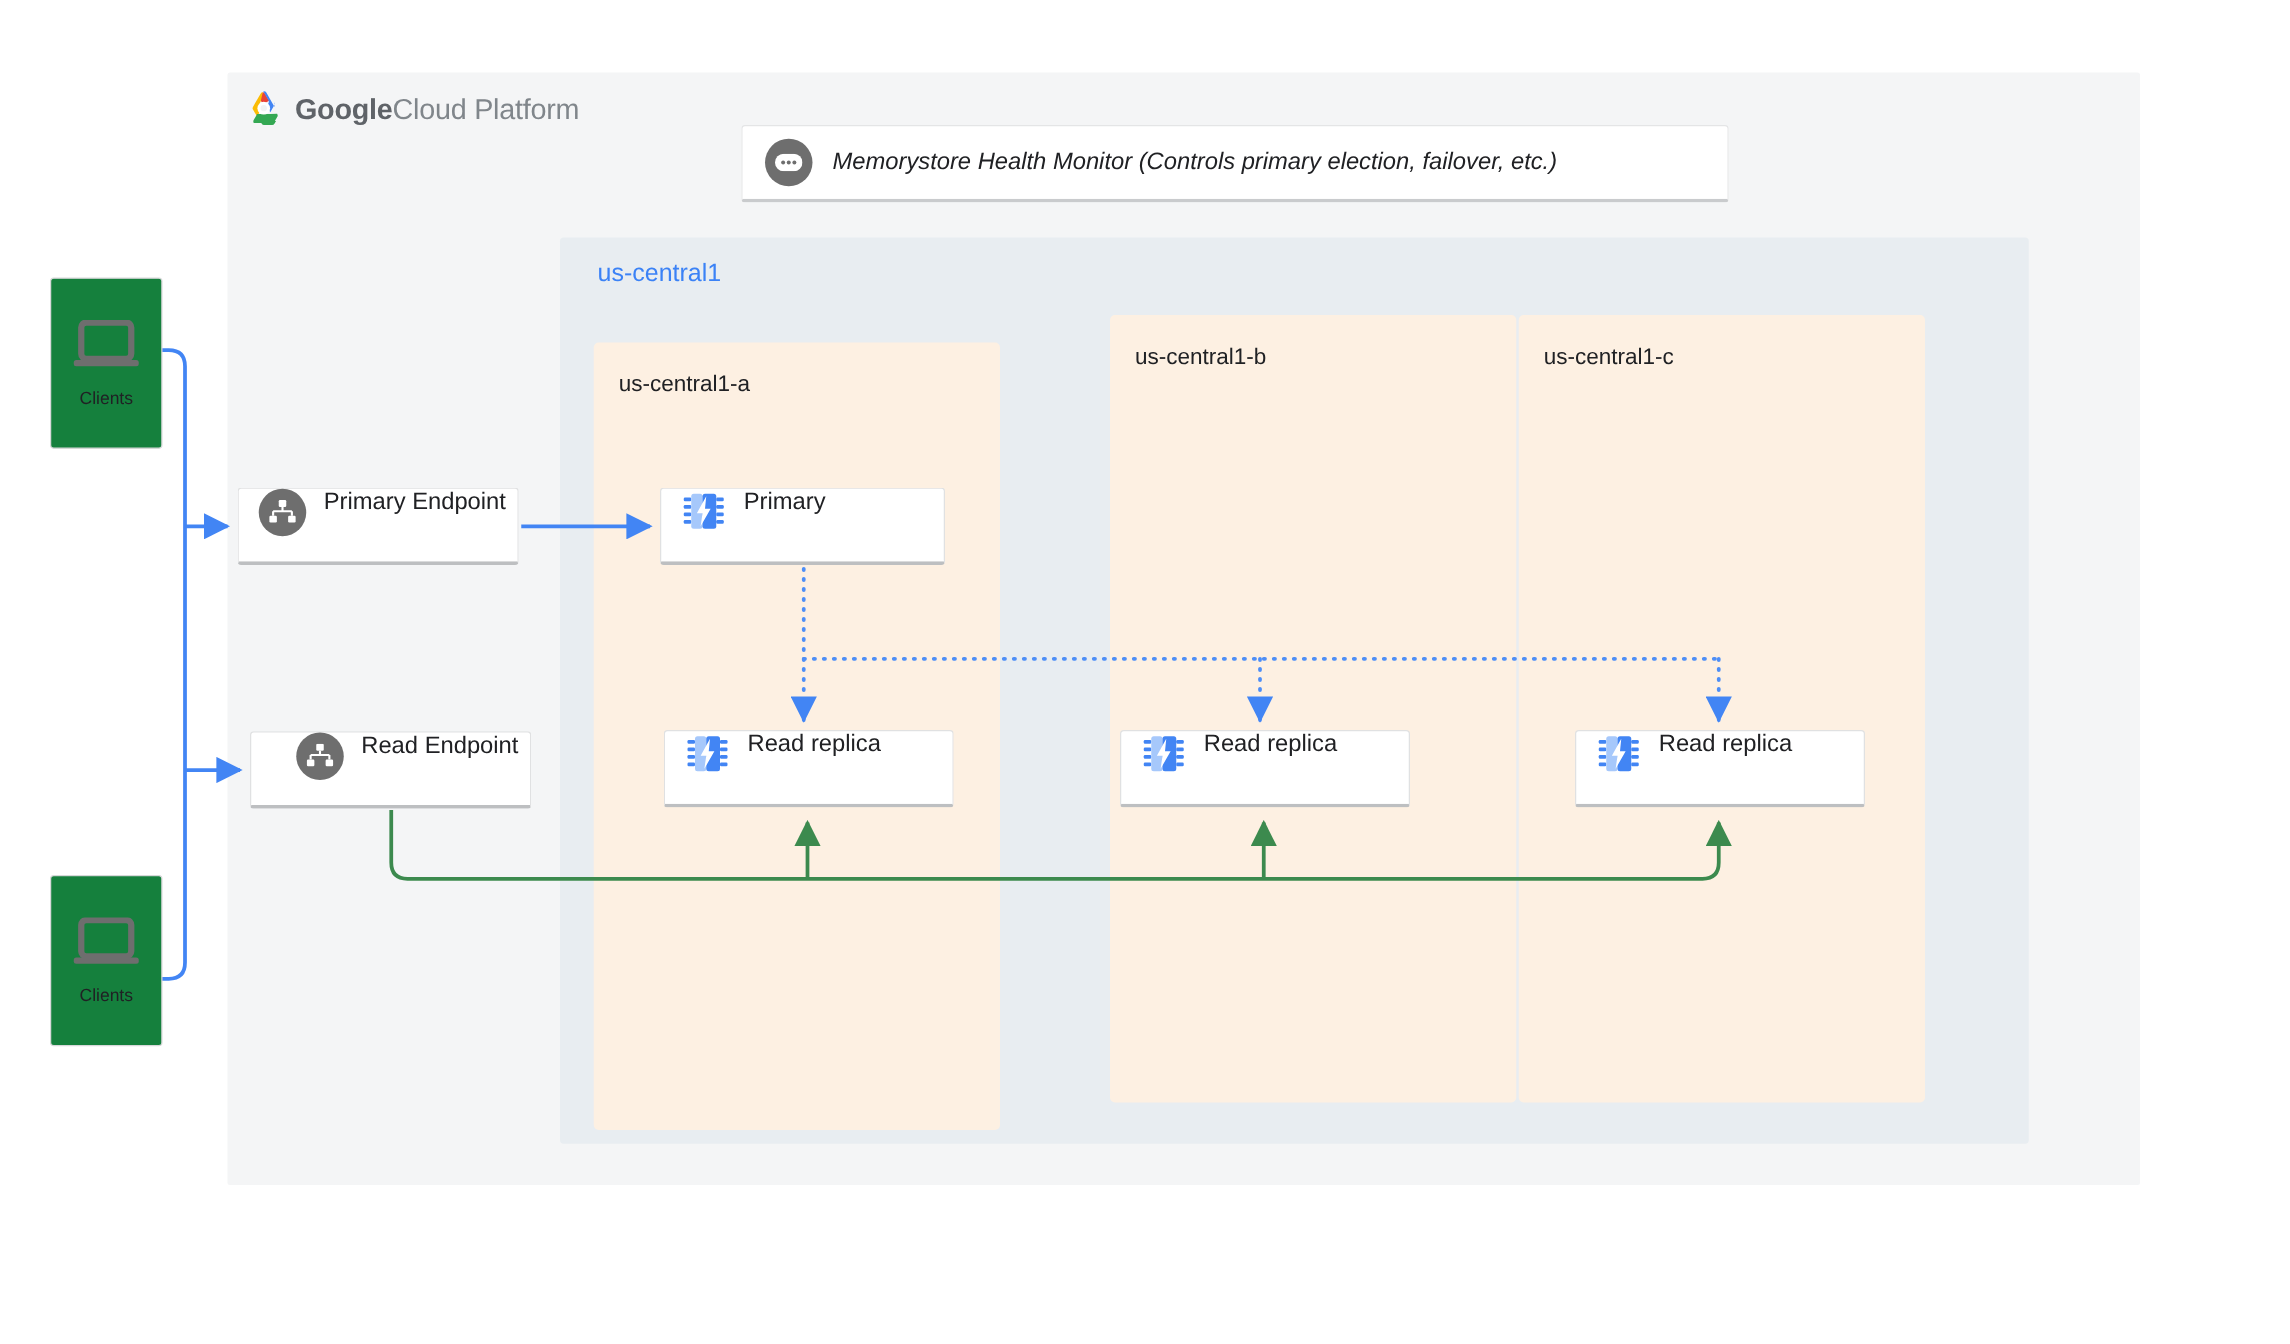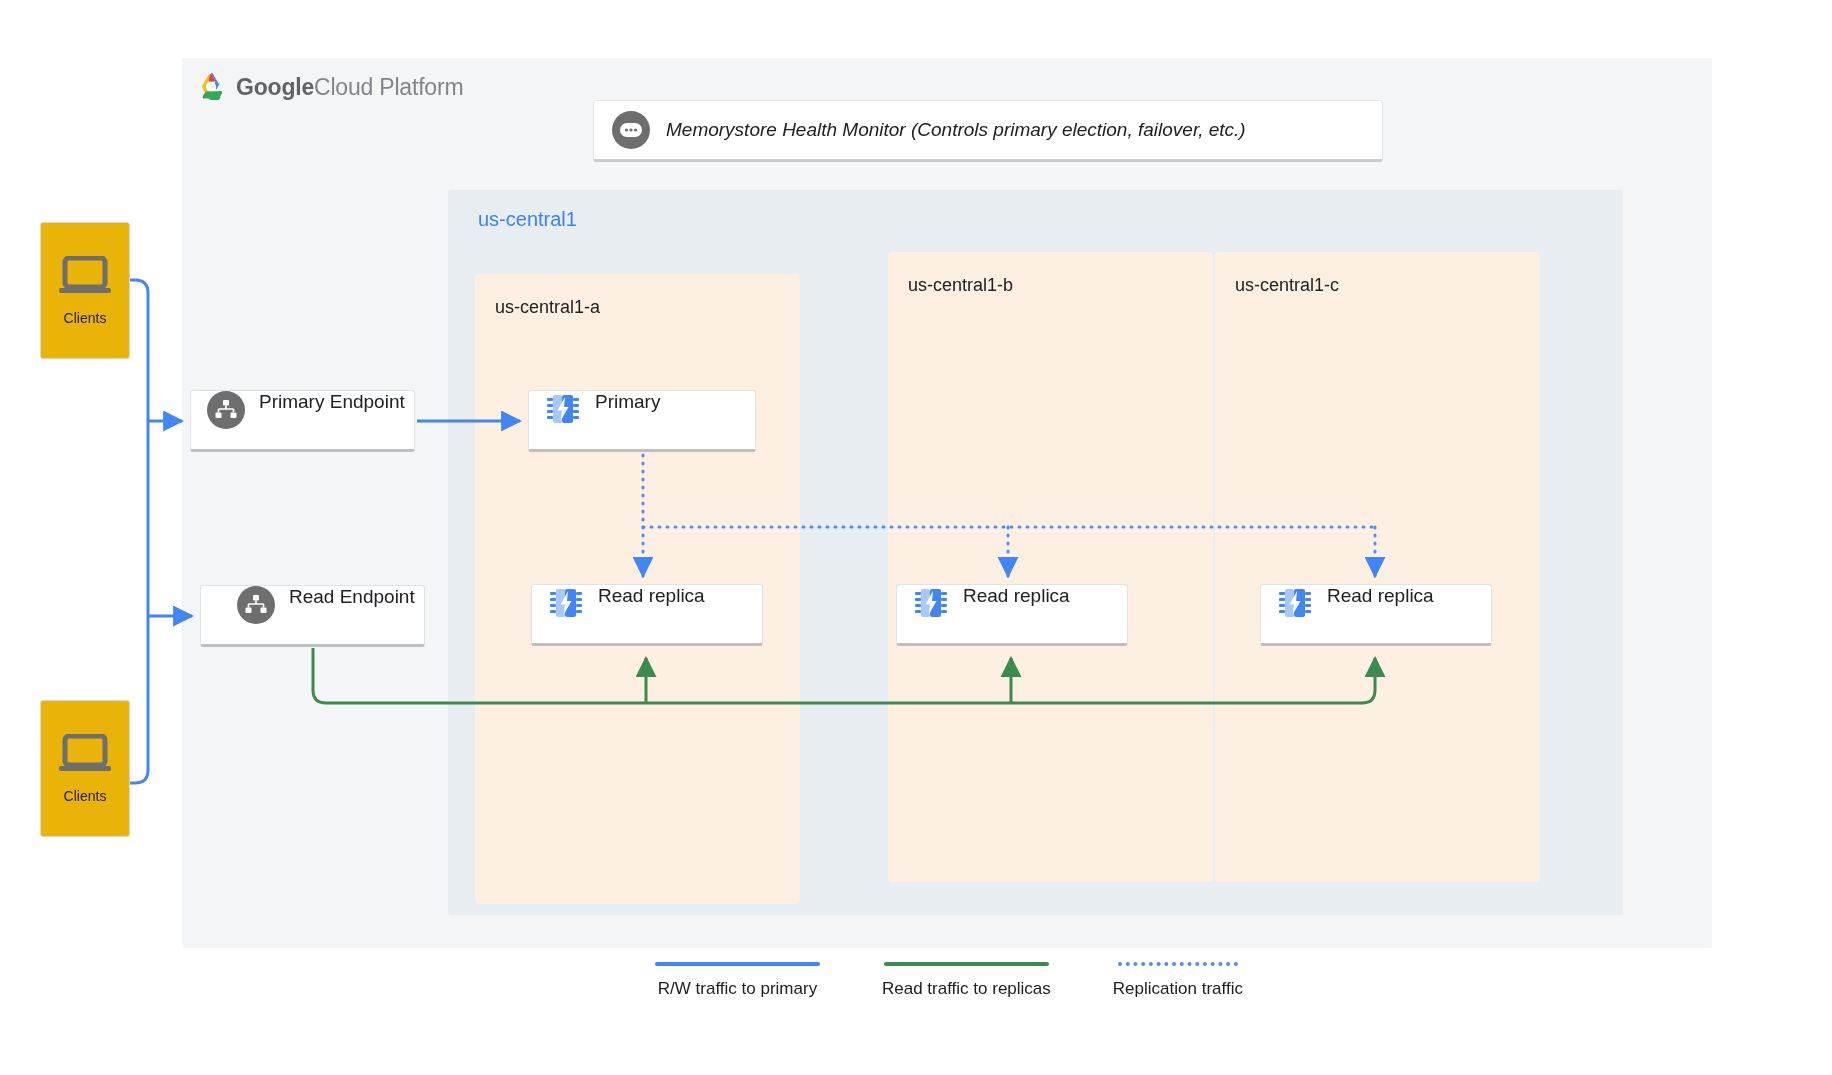--- a/index.html
+++ b/index.html
@@ -95,21 +95,21 @@
   .db-node { height: 62px; }
   .primary-node      { left: 528px; top: 390px; width: 228px; }
   .replica-a         { left: 531px; top: 584px; width: 232px; }
   .replica-b         { left: 896px; top: 584px; width: 232px; }
   .replica-c         { left: 1260px; top: 584px; width: 232px; }
 
   
   .client-box {
     position: absolute;
     width: 90px; height: 137px;
-    background: #eab308;
+    background: #15803d;
     border: 1px solid #d7d8d9;
     border-radius: 3px;
     display: flex; flex-direction: column;
     align-items: center; justify-content: center; gap: 14px;
   }
   .client-top    { left: 40px; top: 222px; }
   .client-bottom { left: 40px; top: 700px; }
   .client-label { font-size: 14px; color: #202124; }
 
   
@@ -303,28 +303,14 @@
       <rect x="28" y="13" width="6" height="3" rx="1" fill="#4285f4"></rect>
       <rect x="28" y="19" width="6" height="3" rx="1" fill="#4285f4"></rect>
       <rect x="28" y="25" width="6" height="3" rx="1" fill="#4285f4"></rect>
       <rect x="8" y="4" width="9" height="28" rx="2" fill="#a6c8fb"></rect>
       <rect x="17" y="4" width="11" height="28" rx="2" fill="#4285f4"></rect>
       <path d="M20 6 L12.5 19.5 H17 L15.5 30 L23.5 16 H19 z" fill="#ffffff"></path>
     </svg>
     <span class="node-label">Read replica</span>
   </div>
 
-  <div class="legend">
-    <div class="legend-item">
-      <div class="legend-swatch" style="background:#4285f4"></div>
-      <span class="legend-text">R/W traffic to primary</span>
-    </div>
-    <div class="legend-item">
-      <div class="legend-swatch" style="background:#3c8a4e"></div>
-      <span class="legend-text">Read traffic to replicas</span>
-    </div>
-    <div class="legend-item">
-      <div class="legend-swatch dotted"></div>
-      <span class="legend-text">Replication traffic</span>
-    </div>
-  </div>
 
 </div>
 
 </body></html>

